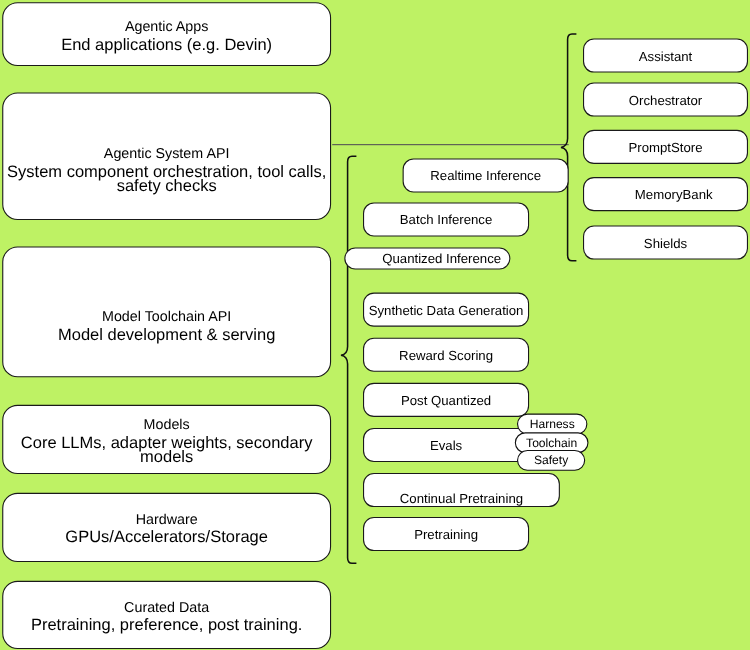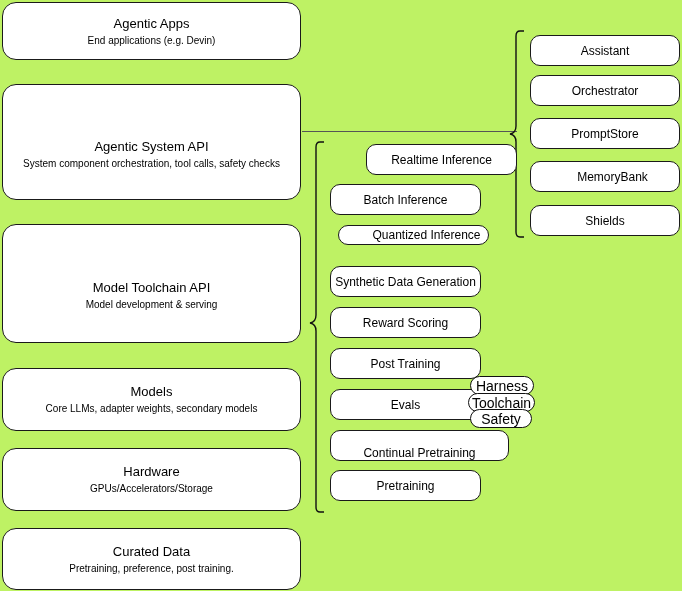--- a/index.html
+++ b/index.html
@@ -38,21 +38,21 @@
   
   .layer-box {
     border-radius: 14px;
   }
   .layer-title {
     font-size: 13px;
     line-height: 16px;
     color: #000;
   }
   .layer-sub {
-    font-size: 10px;
+    font-size: 15px;
     line-height: 13px;
     color: #000;
     margin-top: 2px;
   }
   
   .shift-down .inner { transform: translateY(12px); }
   .inner {
     display: flex;
     flex-direction: column;
     align-items: center;
@@ -68,21 +68,21 @@
     line-height: 14px;
   }
 
   
   .pill {
     position: absolute;
     box-sizing: border-box;
     border: 1.4px solid #111;
     background: #ffffff;
     border-radius: 11px;
-    font-size: 14px;
+    font-size: 11px;
     line-height: 12px;
     display: flex;
     align-items: center;
     justify-content: center;
     text-align: center;
   }
 
   
   .hline {
     position: absolute;
@@ -177,31 +177,31 @@
       <path d="M15,1 L11,1 Q7,1 7,6 L7,174 Q7,181 1,182 Q7,183 7,190 L7,366 Q7,371 11,371 L15,371"></path>
     </svg>
   </div>
 
   <div class="box cap-box" style="left:330px; top:144px; width:151px; height:31px;margin-left:36px;">
     <span>Realtime Inference</span>
   </div>
   <div class="box cap-box" style="left:330px; top:184px; width:151px; height:31px;">
     <span>Batch Inference</span>
   </div>
-  <div class="box cap-box" style="left:338px; top:225px; width:151px; height:20px;padding-left:26px;">
+  <div class="box cap-box" style="left:313px; top:225px; width:151px; height:20px;padding-left:26px;">
     <span>Quantized Inference</span>
   </div>
   <div class="box cap-box" style="left:330px; top:266px; width:151px; height:31px;">
     <span>Synthetic Data Generation</span>
   </div>
   <div class="box cap-box" style="left:330px; top:307px; width:151px; height:31px;">
     <span>Reward Scoring</span>
   </div>
   <div class="box cap-box" style="left:330px; top:348px; width:151px; height:31px;">
-    <span>Post Training</span>
+    <span>Post Quantized</span>
   </div>
   <div class="box cap-box" style="left:330px; top:389px; width:151px; height:31px;">
     <span>Evals</span>
   </div>
   <div class="box cap-box" style="left:330px; top:430px; width:179px; height:31px;justify-content:flex-end;">
     <span>Continual Pretraining</span>
   </div>
   <div class="box cap-box" style="left:330px; top:470px; width:151px; height:31px;">
     <span>Pretraining</span>
   </div>

